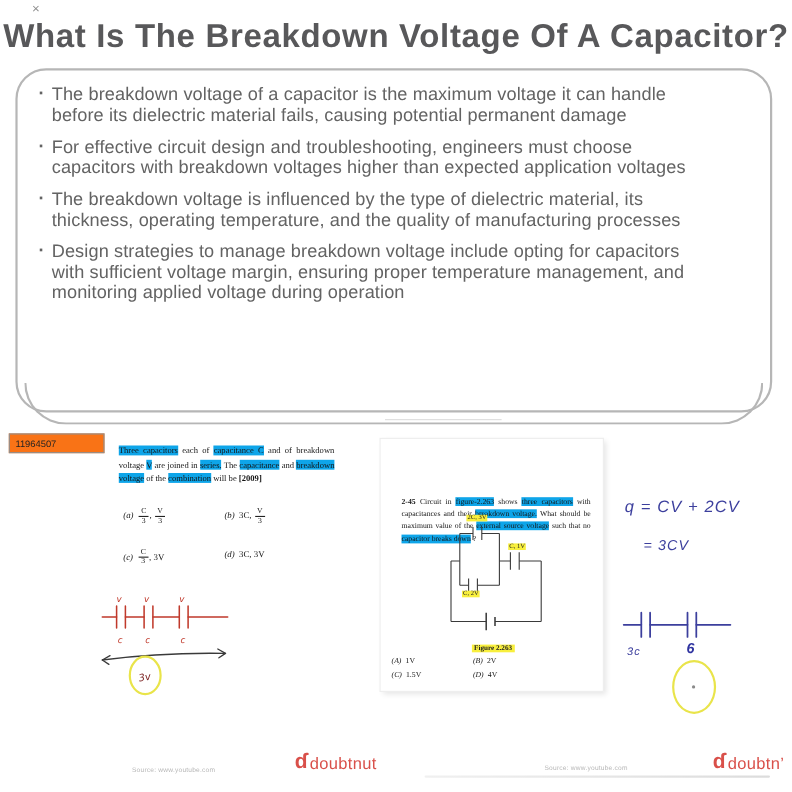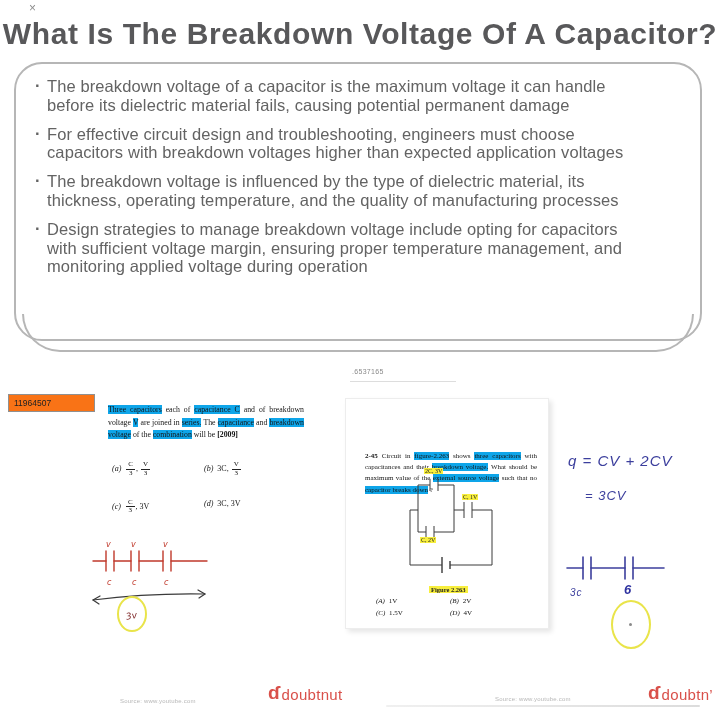--- a/index.html
+++ b/index.html
@@ -5,21 +5,21 @@
   html,body{margin:0;padding:0;background:#fff;}
   .page{position:relative;width:720px;height:720px;background:#fff;overflow:hidden;
         font-family:"Liberation Sans",sans-serif;}
 
   
   .close{position:absolute;left:29px;top:2px;font-size:12px;color:#8d8d8d;line-height:1;}
   .title{position:absolute;top:17px;left:0;width:100%;text-align:center;
          font-size:30px;font-weight:bold;color:#58585a;letter-spacing:.6px;}
 
   
-  .bubble{position:absolute;left:14px;top:62px;width:688px;height:279px;background:#fff;
+  .bubble{position:absolute;left:14px;top:62px;width:688px;height:313px;background:#fff;
           border:2px solid #b6b6b6;border-radius:28px;box-sizing:border-box;
           padding:13px 66px 0 18px;z-index:2;}
   .bubble::after{content:"";position:absolute;left:6px;right:6px;bottom:-13px;height:36px;
           border:2px solid #b6b6b6;border-top:none;border-radius:0 0 40px 40px;z-index:-1;}
   .bullet{position:relative;padding-left:13px;font-size:16.5px;line-height:1.14;
           color:#636363;margin-bottom:10px;letter-spacing:.1px;}
   .bullet::before{content:"\00B7";position:absolute;left:1px;top:-1px;font-weight:bold;}
 
   
   .scan{font-family:"Liberation Serif",serif;color:#141414;}
@@ -50,21 +50,21 @@
   .mp-text{position:absolute;left:365px;top:407px;width:172px;font-size:7px;line-height:1.6;
            text-align:justify;margin-top:44px;}
   .fig{position:absolute;left:406px;top:468px;}
   .fig-label{position:absolute;font-family:"Liberation Serif",serif;font-size:6px;
              background:#f8ef3d;color:#222;padding:0 1px;white-space:nowrap;}
   .fig-label-top{left:424px;top:468px;}
   .fig-label-right{left:462px;top:494px;}
   .fig-label-inner{left:420px;top:537px;}
   .fig-caption{position:absolute;left:429px;top:586px;font-family:"Liberation Serif",serif;
                font-size:6.5px;font-weight:bold;background:#f8ef3d;padding:0 2px;color:#222;}
-  .mp-opts{position:absolute;left:376px;top:597px;width:160px;display:grid;
+  .mp-opts{position:absolute;left:356px;top:597px;width:160px;display:grid;
            grid-template-columns:74px 74px;row-gap:4px;font-size:7px;
            font-family:"Liberation Serif",serif;color:#141414;}
 
   
   .note{position:absolute;color:#3c3f9d;font-family:Liberation Sans, sans-serif;
         font-style:italic;letter-spacing:1px;}
   .note1{left:568px;top:452px;font-size:15px;}
   .note2{left:585px;top:488px;font-size:13px;}
   .note-caps{position:absolute;left:563px;top:552px;}
   .cap-lab1{left:570px;top:587px;font-size:10px;}

